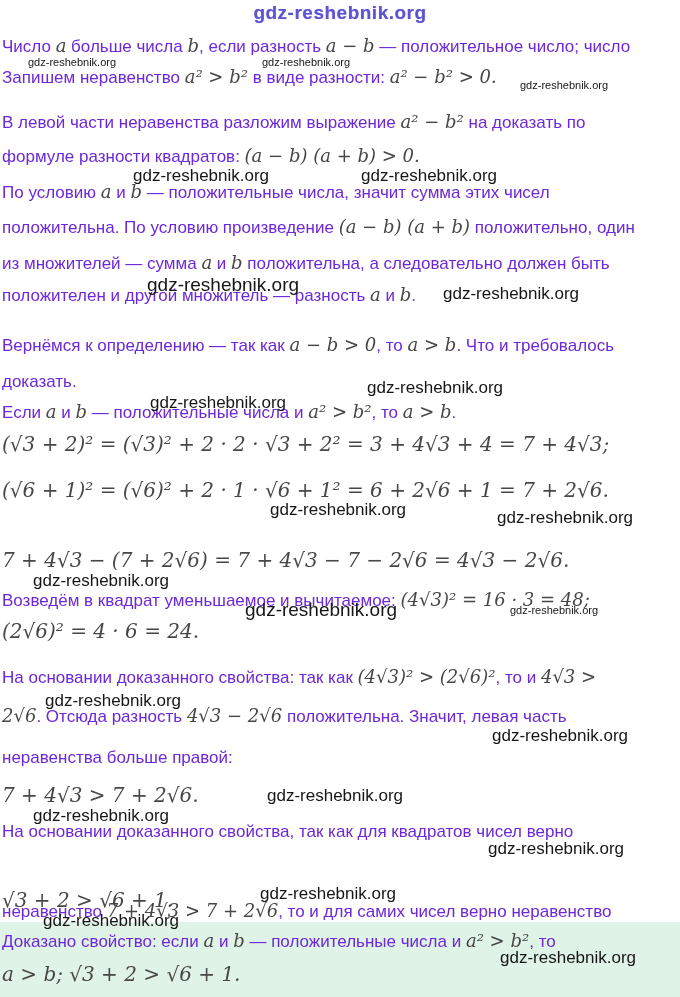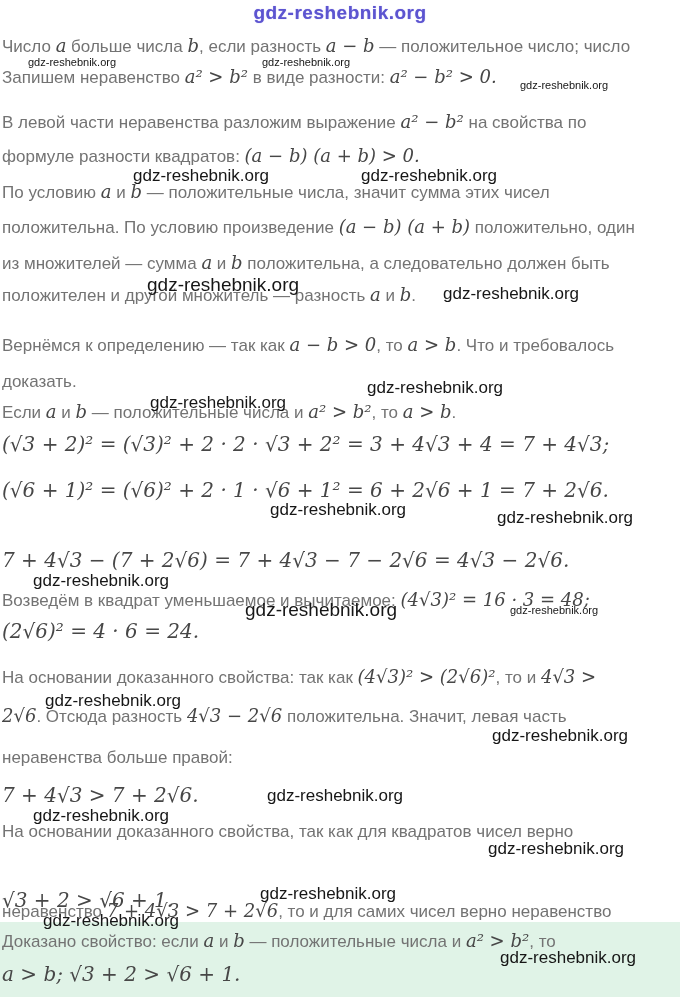--- a/index.html
+++ b/index.html
@@ -6,21 +6,21 @@
   body{
     width:680px;height:997px;position:relative;overflow:hidden;
     background:#ffffff;
     font-family:"Liberation Sans",sans-serif;
   }
   .page{position:absolute;inset:0;}
   .line{
     position:absolute;left:2px;white-space:nowrap;
     font-size:17px;color:#3e3e3e;line-height:1.15;
   }
-  .seg-t{font-family:"Liberation Sans",sans-serif;color:#737373;margin-top:22px;}
+  .seg-t{font-family:"Liberation Sans",sans-serif;color:#6d28d9;margin-top:22px;}
   .seg-m{
     font-family:"DejaVu Serif",serif;font-style:italic;
     color:#474747;font-size:1.06em;
   }
   .math-line{font-size:20px;text-align:right;}
   .math-line .seg-m{font-size:1em;}
   .wm{
     position:absolute;white-space:nowrap;color:#161616;
     font-family:"Liberation Sans",sans-serif;font-weight:500;
   }
@@ -43,21 +43,21 @@
 <body>
 
 <div class="page">
 
   <div class="highlight"></div>
 
   <div class="wm-top">gdz-reshebnik.org</div>
 
   <div class="line" style="top:36px"><span class="seg-t">Число </span><span class="seg-m">a</span><span class="seg-t"> больше числа </span><span class="seg-m">b</span><span class="seg-t">, если разность </span><span class="seg-m">a − b</span><span class="seg-t"> — положительное число; число</span></div>
   <div class="line" style="top:67px"><span class="seg-t">Запишем неравенство </span><span class="seg-m">a² &gt; b²</span><span class="seg-t"> в виде разности: </span><span class="seg-m">a² − b² &gt; 0.</span></div>
-  <div class="line" style="top:112px"><span class="seg-t">В левой части неравенства разложим выражение </span><span class="seg-m">a² − b²</span><span class="seg-t"> на свойства по</span></div>
+  <div class="line" style="top:112px"><span class="seg-t">В левой части неравенства разложим выражение </span><span class="seg-m">a² − b²</span><span class="seg-t"> на доказать по</span></div>
   <div class="line" style="top:146px"><span class="seg-t">формуле разности квадратов: </span><span class="seg-m">(a − b) (a + b) &gt; 0.</span></div>
   <div class="line" style="top:217px"><span class="seg-t">положительна. По условию произведение </span><span class="seg-m">(a − b) (a + b)</span><span class="seg-t"> положительно, один</span></div>
   <div class="line" style="top:182px"><span class="seg-t">По условию </span><span class="seg-m">a</span><span class="seg-t"> и </span><span class="seg-m">b</span><span class="seg-t"> — положительные числа, значит сумма этих чисел</span></div>
   <div class="line" style="top:253px"><span class="seg-t">из множителей — сумма </span><span class="seg-m">a</span><span class="seg-t"> и </span><span class="seg-m">b</span><span class="seg-t"> положительна, а следовательно должен быть</span></div>
   <div class="line" style="top:285px"><span class="seg-t">положителен и другой множитель — разность </span><span class="seg-m">a</span><span class="seg-t"> и </span><span class="seg-m">b</span><span class="seg-t">.</span></div>
   <div class="line" style="top:335px"><span class="seg-t">Вернёмся к определению — так как </span><span class="seg-m">a − b &gt; 0</span><span class="seg-t">, то </span><span class="seg-m">a &gt; b</span><span class="seg-t">. Что и требовалось</span></div>
   <div class="line" style="top:372px"><span class="seg-t">доказать.</span></div>
   <div class="line" style="top:402px"><span class="seg-t">Если </span><span class="seg-m">a</span><span class="seg-t"> и </span><span class="seg-m">b</span><span class="seg-t"> — положительные числа и </span><span class="seg-m">a² &gt; b²</span><span class="seg-t">, то </span><span class="seg-m">a &gt; b</span><span class="seg-t">.</span></div>
   <div class="line math-line" style="top:433px"><span class="seg-m">(√3 + 2)² = (√3)² + 2 · 2 · √3 + 2² = 3 + 4√3 + 4 = 7 + 4√3;</span></div>
   <div class="line math-line" style="top:479px"><span class="seg-m">(√6 + 1)² = (√6)² + 2 · 1 · √6 + 1² = 6 + 2√6 + 1 = 7 + 2√6.</span></div>

